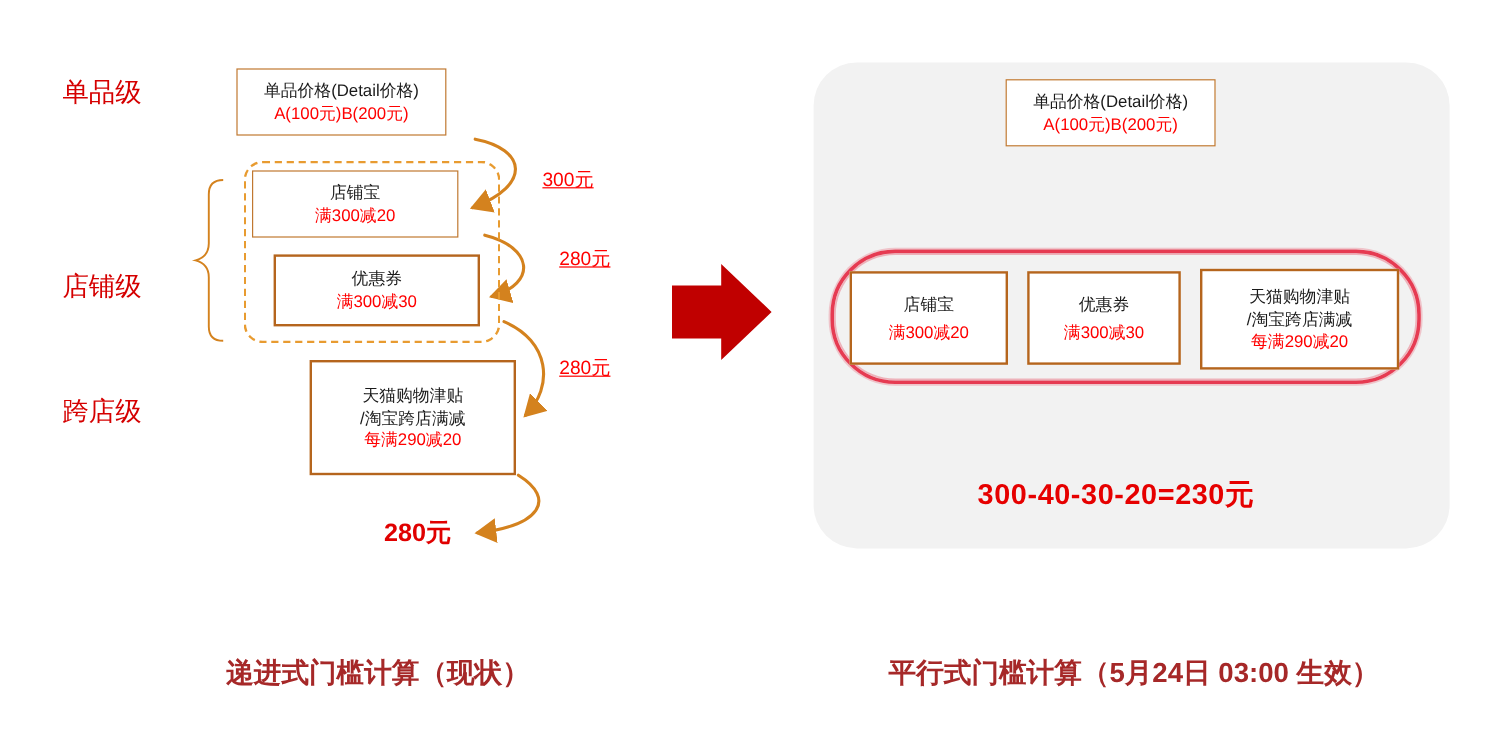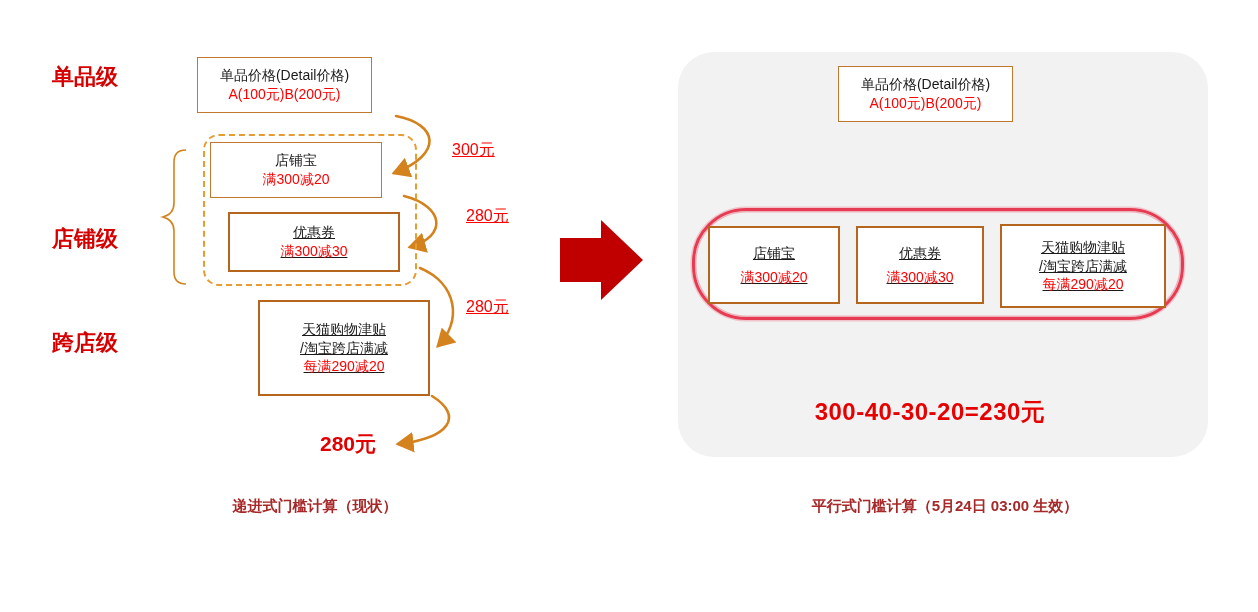--- a/index.html
+++ b/index.html
@@ -6,24 +6,24 @@
   body{
     width:1258px;height:612px;position:relative;background:#ffffff;
     font-family:"Liberation Sans","DejaVu Sans",sans-serif;overflow:hidden;
   }
   .overlay{position:absolute;left:0;top:0;pointer-events:none;}
   .box{
     position:absolute;background:#fff;border:1px solid #c07830;
     display:flex;flex-direction:column;align-items:center;justify-content:center;
     text-align:center;font-size:14px;line-height:1.35;color:#1a1a1a;box-sizing:border-box;
   }
-  .box.thick{border-width:2px;border-color:#b5651d;text-decoration:underline;}
+  .box.thick{border-width:2px;border-color:#b5651d;}
   .red{color:#ff0000;}
-  .lvl{position:absolute;font-size:22px;font-weight:bold;color:#d50000;}
-  .title{position:absolute;font-size:15px;font-weight:bold;color:#a62828;text-align:center;}
+  .lvl{position:absolute;font-size:22px;font-weight:normal;color:#d50000;}
+  .title{position:absolute;font-size:23px;font-weight:bold;color:#a62828;text-align:center;margin-top:48px;}
   .arrow-label{position:absolute;font-size:16px;color:#ff0000;text-decoration:underline;}
   .final-amount{position:absolute;font-size:21px;font-weight:bold;color:#e00000;}
   .formula{position:absolute;font-size:24px;font-weight:bold;color:#e60000;text-align:center;letter-spacing:.5px;}
   .dashed-group{
     position:absolute;border:2px dashed #e89b30;border-radius:16px;box-sizing:border-box;
   }
   .panel{
     position:absolute;background:#f2f2f2;border-radius:36px;
   }
   .scribble{

